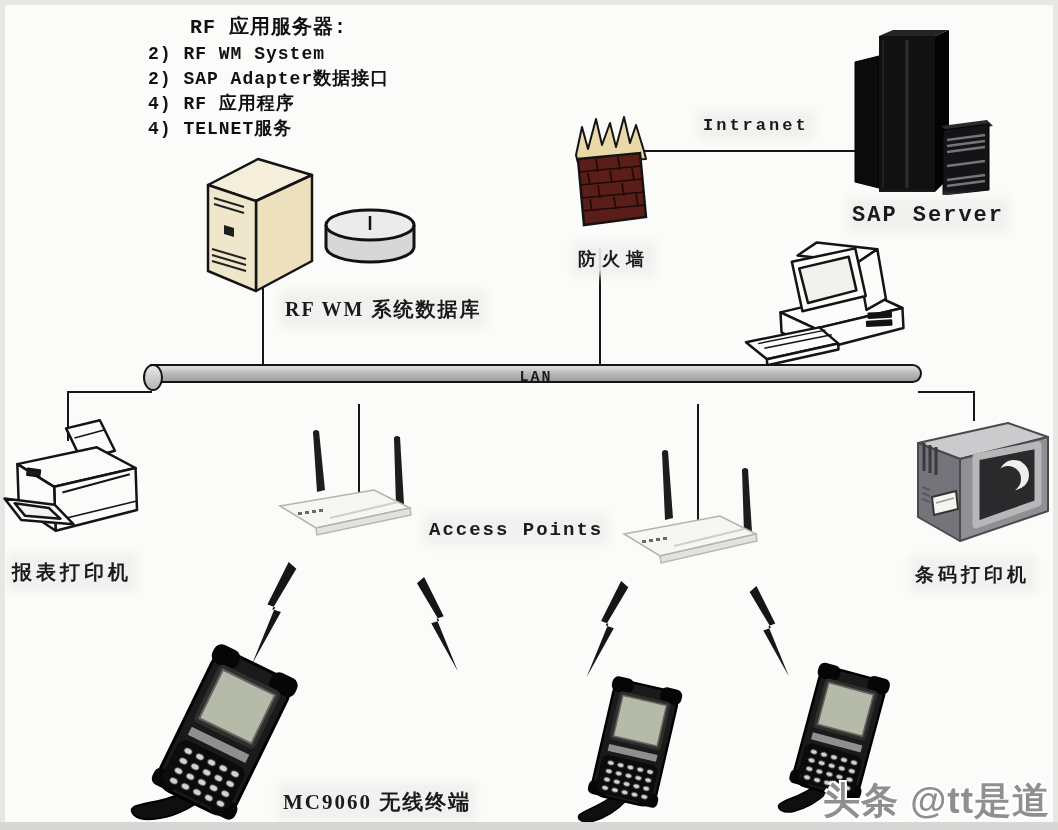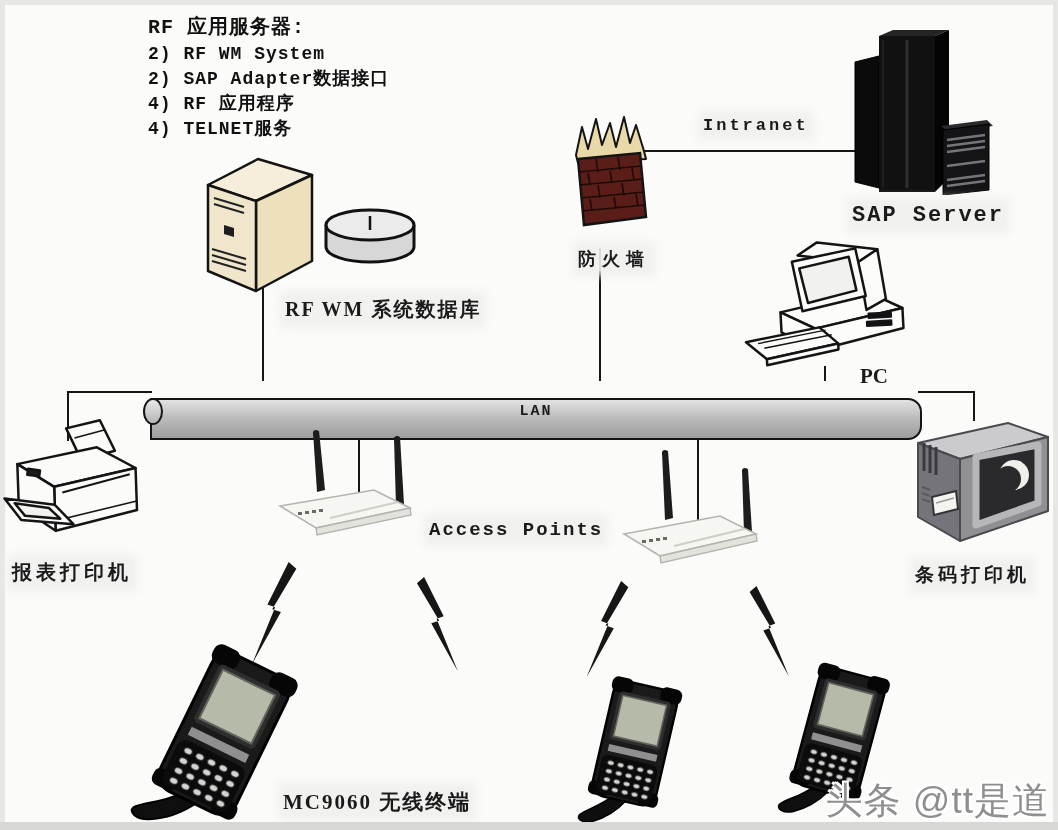--- a/index.html
+++ b/index.html
@@ -7,31 +7,31 @@
           box-shadow:inset 0 0 0 5px #e7e7e5; font-family:"Liberation Sans",sans-serif;}
   .abs{position:absolute;}
   .line{position:absolute;background:#161616;}
   .lbl{position:absolute;font-weight:bold;color:#1b1b1b;white-space:nowrap;}
   .mono{font-family:Liberation Mono, monospace;}
   .cn{font-family:"Liberation Serif","DejaVu Serif",serif;margin-top:20px;}
   .smudge{background:rgba(240,240,237,.9);box-shadow:0 0 8px 5px rgba(240,240,237,.9);}
   
   #note{position:absolute;left:148px;top:14px;font-family:"Liberation Mono","DejaVu Sans Mono",monospace;
         font-weight:bold;color:#111;}
-  #note .t{font-size:20px;line-height:28px;letter-spacing:1px;}
+  #note .t{font-size:20px;line-height:28px;letter-spacing:1px;text-align:center;}
   #note .l{font-size:18px;line-height:25px;letter-spacing:1px;}
   
-  #lan{position:absolute;left:150px;top:398px;width:772px;height:42px;
+  #lan{position:absolute;left:150px;top:364px;width:772px;height:19px;
        background:linear-gradient(#e2e2e2,#bdbdbd 45%,#9d9d9d);border:2px solid #141414;
        border-radius:0 14px 14px 0;box-sizing:border-box;}
   #lan .cap{position:absolute;left:-9px;top:-2px;width:20px;height:27px;border:2px solid #141414;
        border-radius:50%;background:linear-gradient(#e8e8e8,#b5b5b5);box-sizing:border-box;}
   #lan .txt{position:absolute;left:0;right:0;top:3px;text-align:center;font-weight:bold;
        font-size:15px;letter-spacing:2px;color:#1d1d1d;font-family:"Liberation Mono",monospace;}
-  #watermark{position:absolute;right:8px;top:776px;font-size:37px;font-weight:normal;color:#8f8f8f;
+  #watermark{position:absolute;right:8px;top:776px;font-size:37px;font-weight:bold;color:#8f8f8f;
        letter-spacing:1px;z-index:9;font-family:"Liberation Sans",sans-serif;
        text-shadow:-2px -2px 0 #fff,2px -2px 0 #fff,-2px 2px 0 #fff,2px 2px 0 #fff,0 2px 0 #fff,0 -2px 0 #fff;}
   #bottomstrip{position:absolute;left:0;right:0;bottom:0;height:8px;background:#d7d7d5;}
   svg{display:block;}
 </style>
 </head>
 <body>
 
 <div id="canvas">
 

